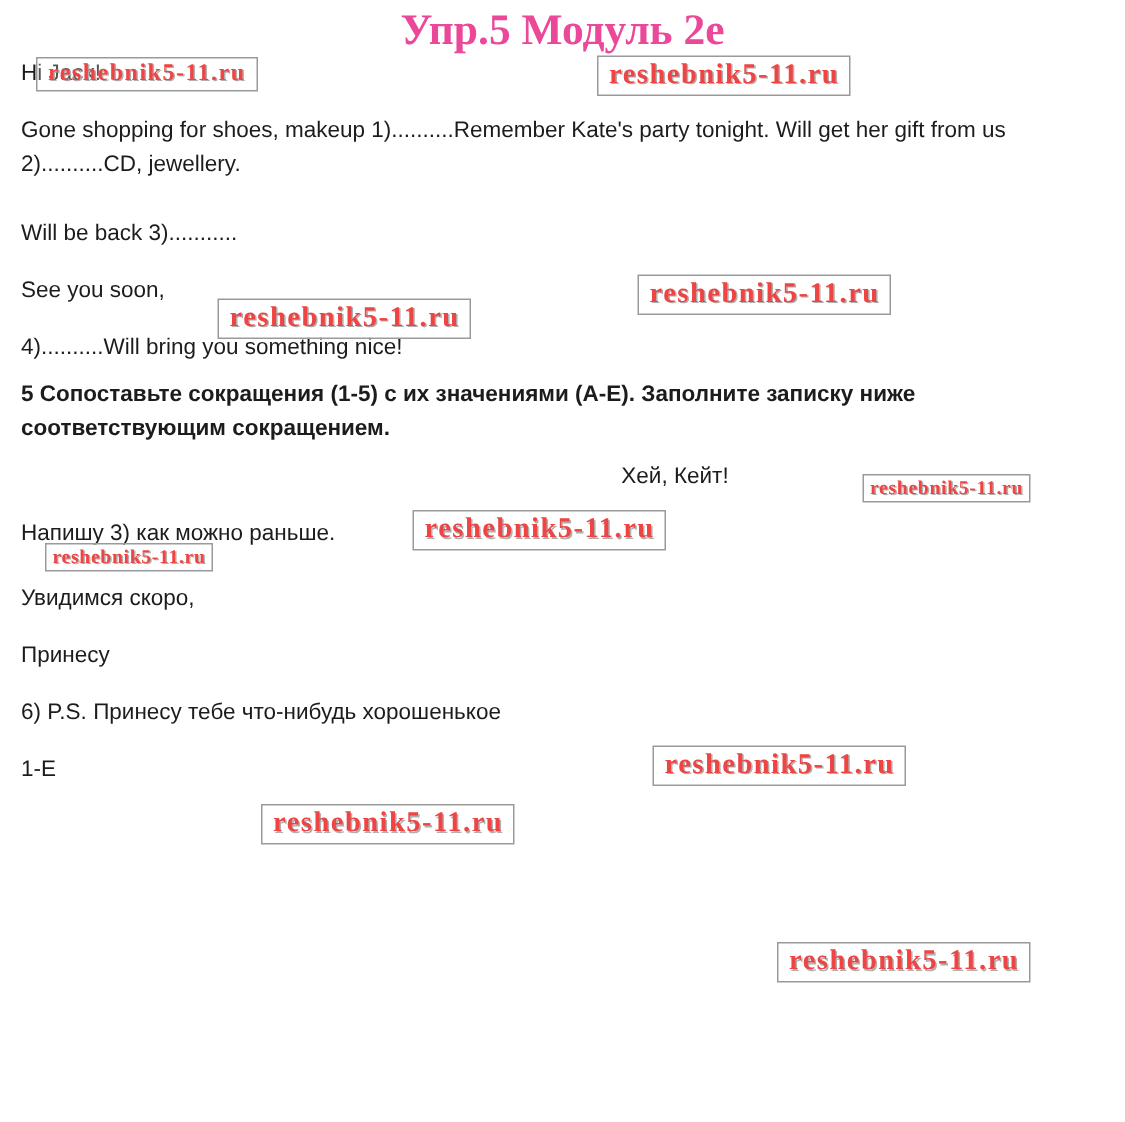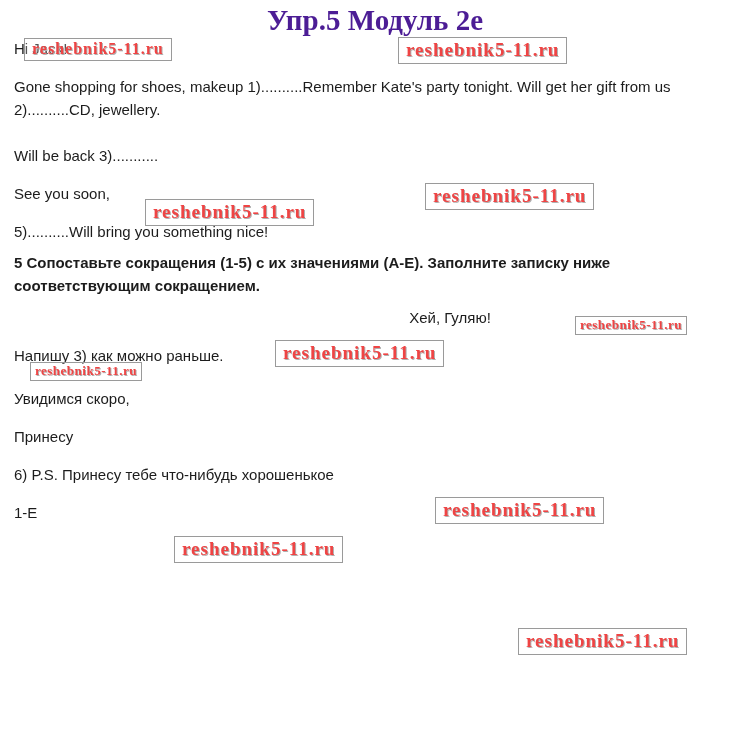--- a/index.html
+++ b/index.html
@@ -20,21 +20,21 @@
   .doc {
     padding: 0 14px;
   }
   h1.title {
     font-family: "Liberation Serif", serif;
     font-weight: bold;
     font-size: 29px;
     line-height: 33px;
     text-align: center;
     margin: 4px 0 0 0;
-    color: #4c1d95;
+    color: #ec4899;
   }
   p {
     margin: 0 0 15px 0;
     line-height: 23px;
     max-width: 716px;
   }
   .bold { font-weight: bold; }
   .first-para { margin-top: 27px; }
   .mb23 { margin-bottom: 23px; }
   .mb8  { margin-bottom: 8px; }
@@ -88,25 +88,25 @@
 
     <p>Hi Jack!</p>
 
     <p class="mb23">Gone shopping for shoes, makeup 1)..........Remember Kate's party tonight. Will get her gift from us 2)..........CD, jewellery.</p>
 
     <p>Will be back 3)...........</p>
 
     <p>See you soon,</p>
 
 
-    <p class="mb8">5)..........Will bring you something nice!</p>
+    <p class="mb8">4)..........Will bring you something nice!</p>
 
     <p class="bold mb9">5 Сопоставьте сокращения (1-5) с их значениями (А-Е). Заполните записку ниже соответствующим сокращением.</p>
 
-    <p class="greeting-ru">Хей, Гуляю!</p>
+    <p class="greeting-ru">Хей, Кейт!</p>
 
 
     <p class="mb20">Напишу 3) как можно раньше.</p>
 
     <p>Увидимся скоро,</p>
 
     <p>Принесу</p>
 
     <p>6) P.S. Принесу тебе что-нибудь хорошенькое</p>
 

